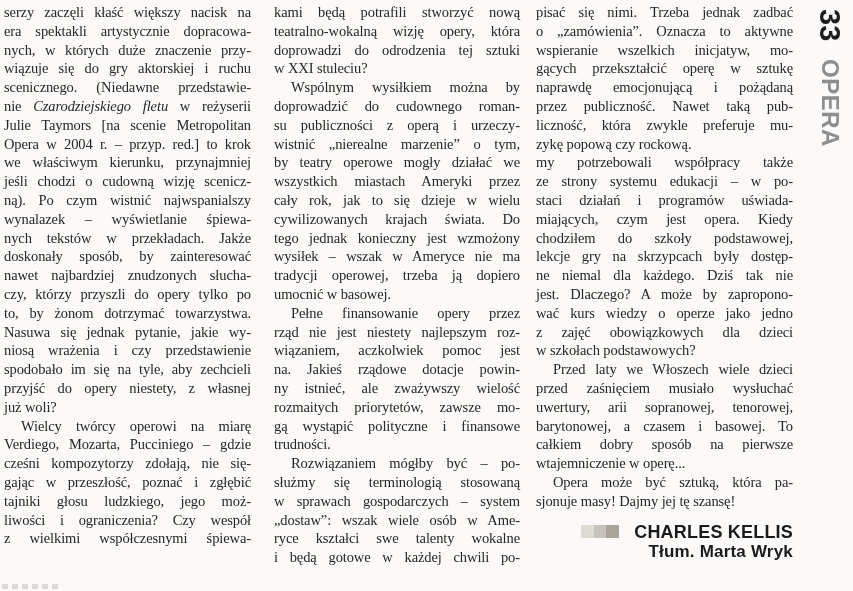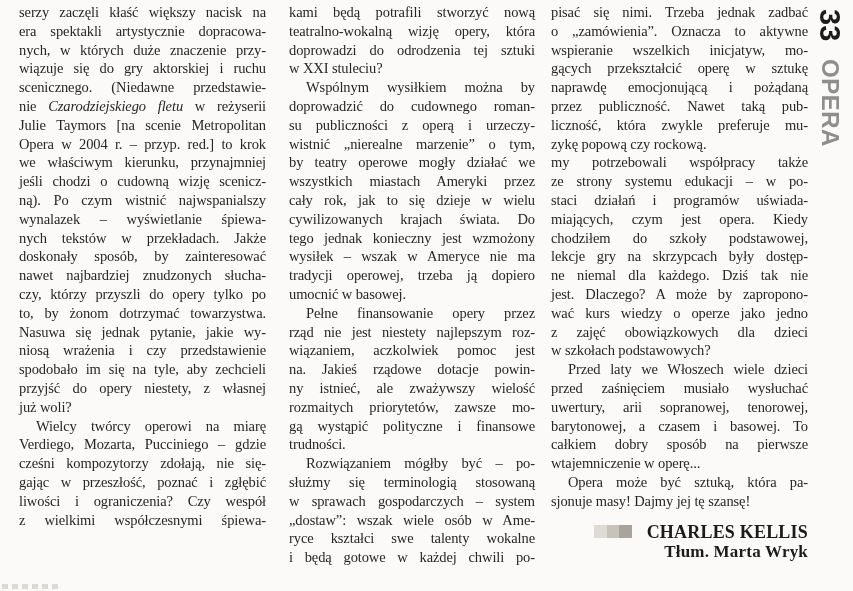--- a/index.html
+++ b/index.html
@@ -15,21 +15,21 @@
     font-family: "Liberation Serif", serif;
     color: #262626;
   }
   .page {
     position: absolute;
     inset: 0;
   }
   
   .cols {
     position: absolute;
-    left: 19px;
+    left: 4px;
     top: 3px;
     display: flex;
   }
   .col {
     font-size: 14.5px;
     line-height: 18.8px;
     letter-spacing: -0.1px;
   }
   .col:nth-child(1) { width: 247px; margin-right: 23px; }
   .col:nth-child(2) { width: 246px; margin-right: 16px; }
@@ -43,21 +43,21 @@
     text-align-last: left;
   }
   .line.indent {
     padding-left: 17px;
   }
   .ital { font-style: italic; }
 
   
   .signature {
     margin-top: 11px;
-    font-family: Liberation Serif, serif;
+    font-family: Liberation Sans, sans-serif;
     font-weight: bold;
     color: #1b1b1b;
     text-align: right;
     letter-spacing: 0.2px;
   }
   .sig-row {
     display: flex;
     justify-content: flex-end;
     align-items: center;
     font-size: 18px;
@@ -142,20 +142,21 @@
           <div class="line"><span>niosą wrażenia i czy przedstawienie</span></div>
           <div class="line"><span>spodobało im się na tyle, aby zechcieli</span></div>
           <div class="line"><span>przyjść do opery niestety, z własnej</span></div>
           <div class="line end"><span>już woli?</span></div>
         </div>
         <div class="para">
           <div class="line indent"><span>Wielcy twórcy operowi na miarę</span></div>
           <div class="line"><span>Verdiego, Mozarta, Pucciniego – gdzie</span></div>
           <div class="line"><span>cześni kompozytorzy zdołają, nie się-</span></div>
           <div class="line"><span>gając w przeszłość, poznać i zgłębić</span></div>
+          <div class="line"><span>tajniki głosu ludzkiego, jego moż-</span></div>
           <div class="line"><span>liwości i ograniczenia? Czy wespół</span></div>
           <div class="line"><span>z wielkimi współczesnymi śpiewa-</span></div>
         </div>
       </div>
       <div class="col">
         <div class="para">
           <div class="line"><span>kami będą potrafili stworzyć nową</span></div>
           <div class="line"><span>teatralno-wokalną wizję opery, która</span></div>
           <div class="line"><span>doprowadzi do odrodzenia tej sztuki</span></div>
           <div class="line end"><span>w XXI stuleciu?</span></div>

